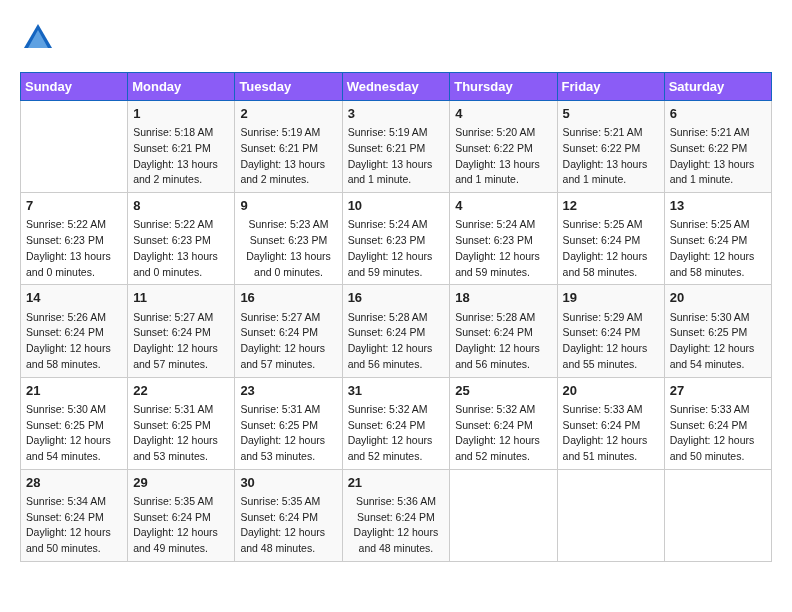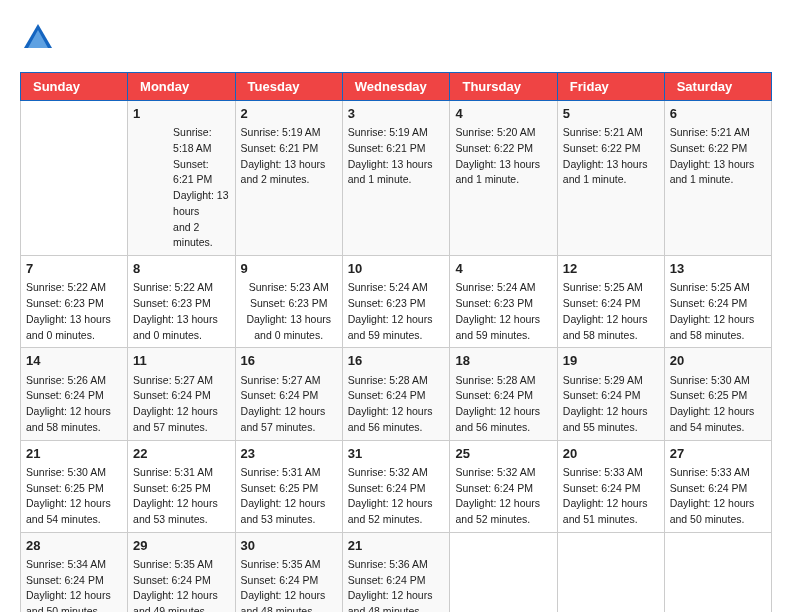--- a/index.html
+++ b/index.html
@@ -44,23 +44,23 @@
     .location {
       font-size: 16px;
       color: #333;
     }
     .calendar {
       width: 100%;
       border-collapse: collapse;
       font-size: 11px;
     }
     .calendar thead th {
-      background-color: #ef4444;
+      background-color: #8b5cf6;
       color: #fff;
-      padding: 6px 12px;
+      padding: 6px 4px;
       text-align: left;
       font-size: 13px;
       font-weight: bold;
       border: 1px solid #1565c0;
       margin-left: 24px;
     }
     .calendar tbody td {
       border: 1px solid #ccc;
       vertical-align: top;
       padding: 4px 5px;
@@ -118,21 +118,21 @@
         <th>Thursday</th>
         <th>Friday</th>
         <th>Saturday</th>
       </tr>
   </thead>
   <tbody>
   <tr>
         <td class="empty"></td>
         <td>
           <span class="day-number">1</span>
-          <div class="day-info" style="white-space: pre-line; margin-left: 40px;">Sunrise: 5:18 AM
+          <div class="day-info" style="white-space: pre-line;">Sunrise: 5:18 AM
 Sunset: 6:21 PM
 Daylight: 13 hours
 and 2 minutes.</div>
         </td>
         <td>
           <span class="day-number">2</span>
           <div class="day-info" style="white-space: pre-line;">Sunrise: 5:19 AM
 Sunset: 6:21 PM
 Daylight: 13 hours
 and 2 minutes.</div>
@@ -336,21 +336,21 @@
         </td>
         <td>
           <span class="day-number">30</span>
           <div class="day-info" style="white-space: pre-line;">Sunrise: 5:35 AM
 Sunset: 6:24 PM
 Daylight: 12 hours
 and 48 minutes.</div>
         </td>
         <td>
           <span class="day-number">21</span>
-          <div class="day-info" style="white-space: pre-line;">Sunrise: 5:36 AM
+          <div class="day-info" style="white-space: pre-line; text-align: center;">Sunrise: 5:36 AM
 Sunset: 6:24 PM
 Daylight: 12 hours
 and 48 minutes.</div>
         </td>
         <td class="empty"></td>
         <td class="empty"></td>
         <td class="empty"></td>
       </tr>
     </tbody>
 </table>

